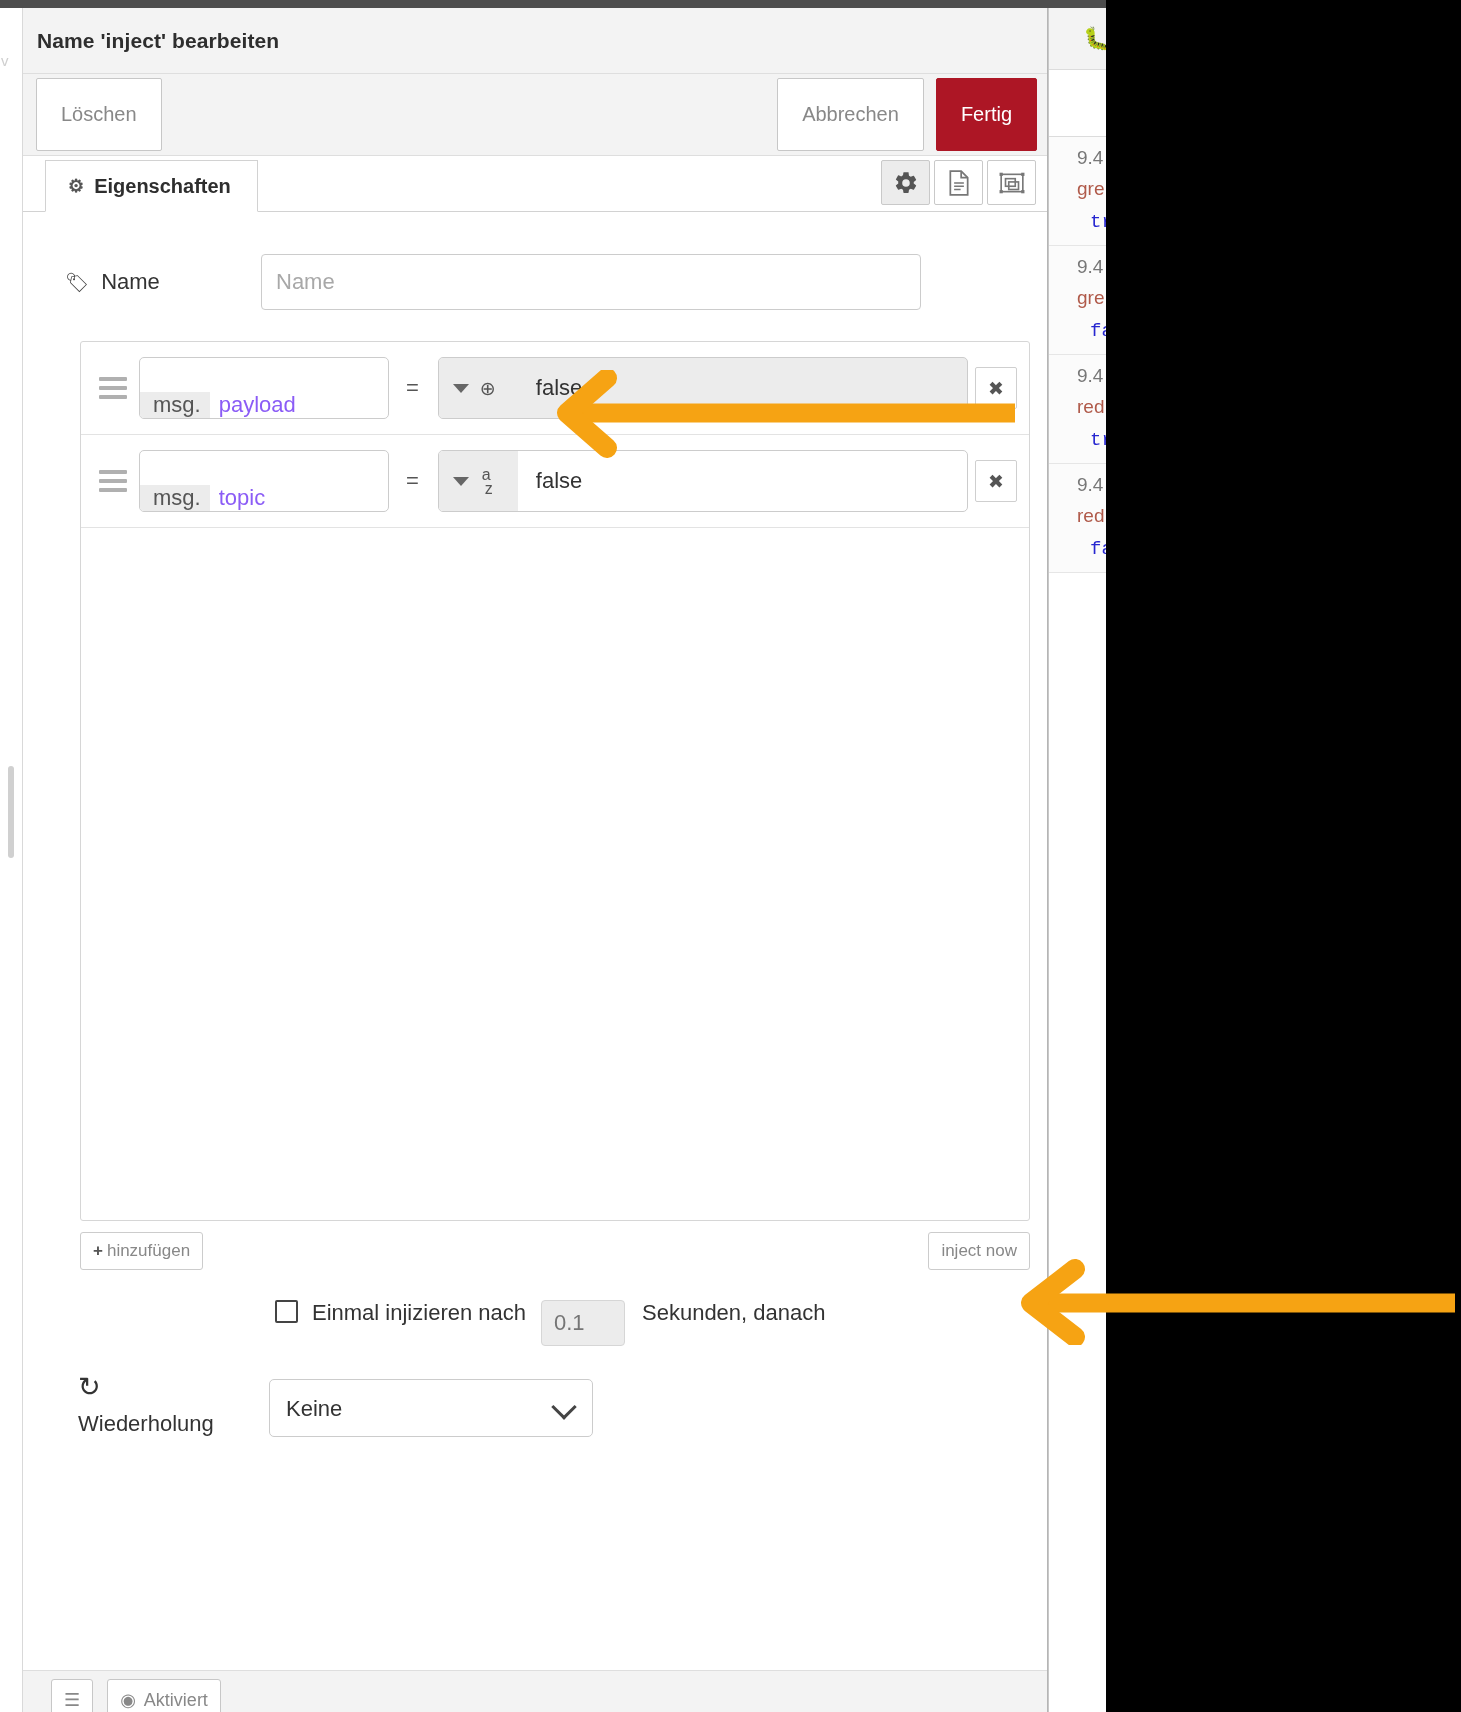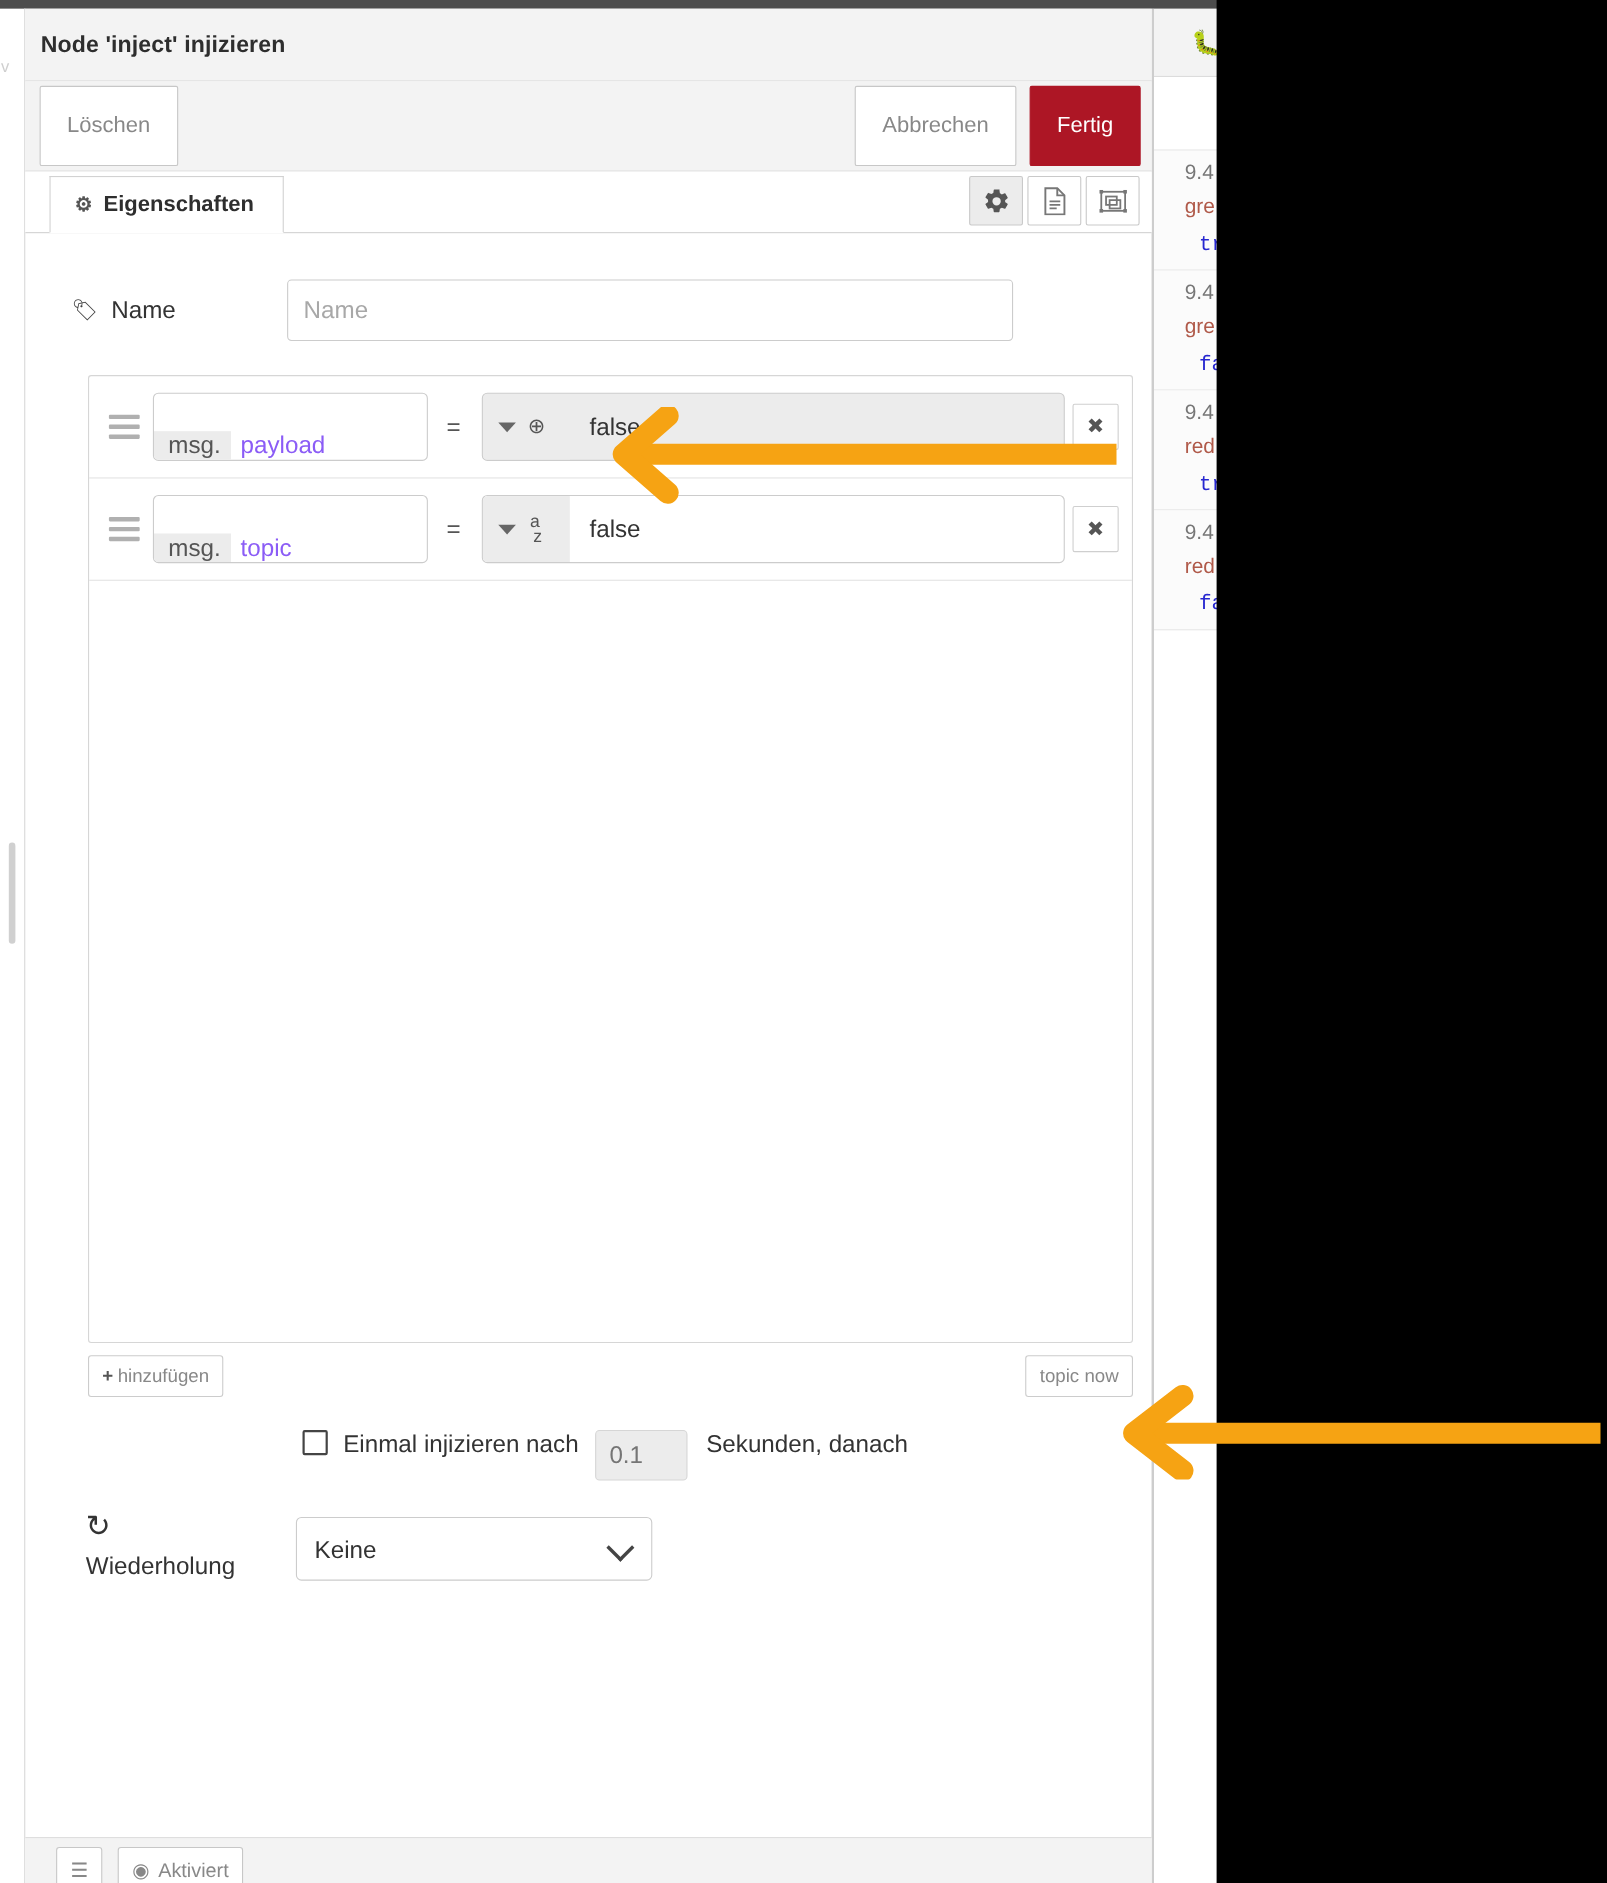--- a/index.html
+++ b/index.html
@@ -533,21 +533,21 @@
   <div class="top-strip"></div>
 
   <div class="canvas-edge">
     <div class="ghost-letter">v</div>
     <div class="canvas-scroll-handle"></div>
   </div>
 
   <div class="dialog">
 
     <div class="dialog-header">
-      <div class="dialog-title">Node 'inject' injizieren</div>
+      <div class="dialog-title">Name 'inject' bearbeiten</div>
     </div>
 
     <div class="dialog-actions">
       <button class="btn btn-delete">Löschen</button>
       <button class="btn btn-cancel">Abbrechen</button>
       <button class="btn btn-primary">Fertig</button>
     </div>
 
     <div class="tabrow">
       <div class="tab">
@@ -637,21 +637,21 @@
           </div>
           <div class="row-del">✖</div>
         </div>
 
       </div>
 
       <div class="add-row">
         <button class="small-btn">
           <span class="plus">+</span><span>hinzufügen</span>
         </button>
-        <button class="small-btn inject-now">topic now</button>
+        <button class="small-btn inject-now">inject now</button>
       </div>
 
       <div class="once-row">
         <div class="chk"></div>
         <span class="once-label">Einmal injizieren nach</span>
         <input class="delay-input" type="text" placeholder="0.1" style="">
         <span class="once-suffix">Sekunden, danach</span>
       </div>
 
       <div class="repeat-row">

